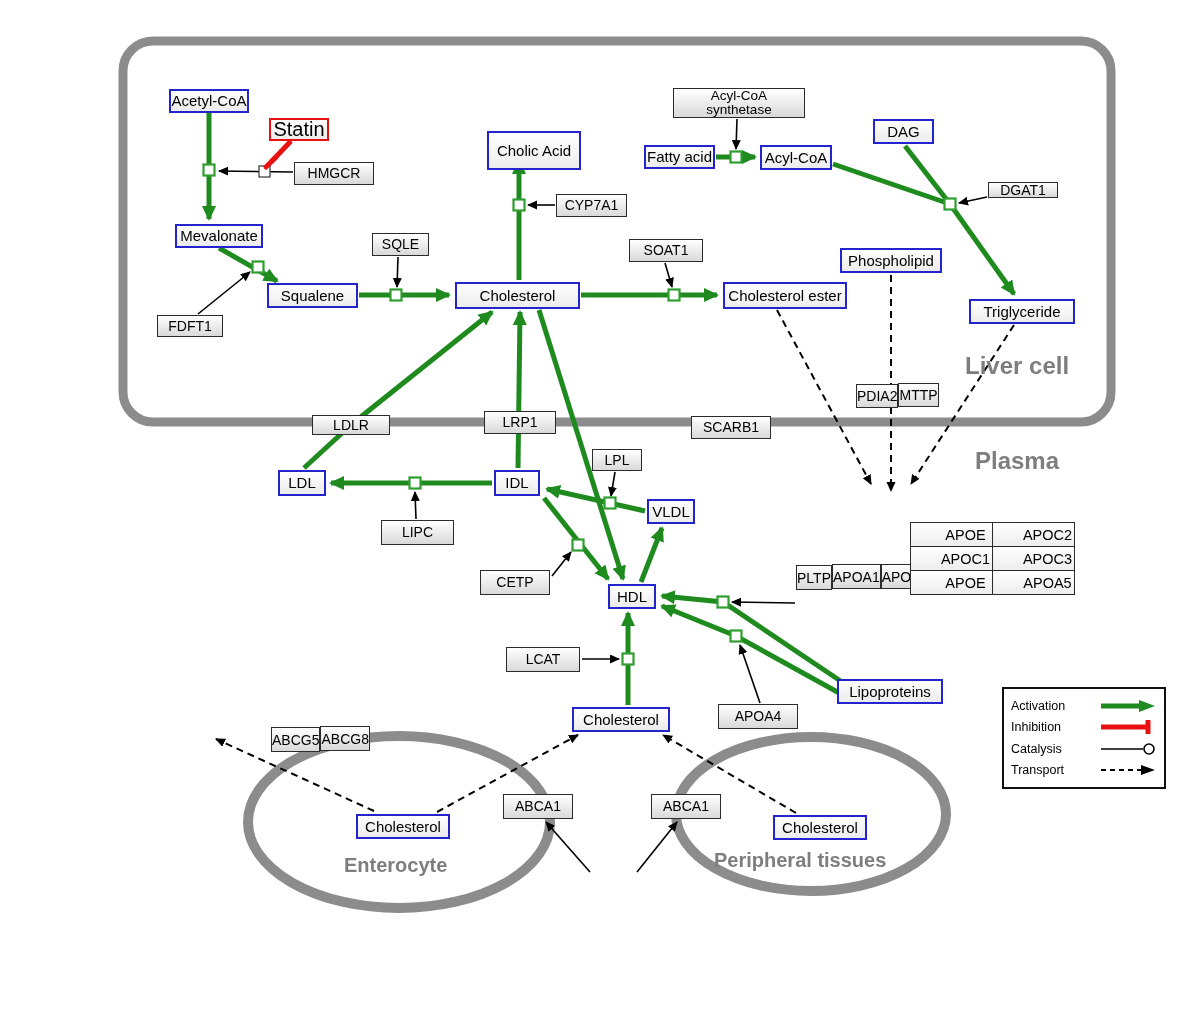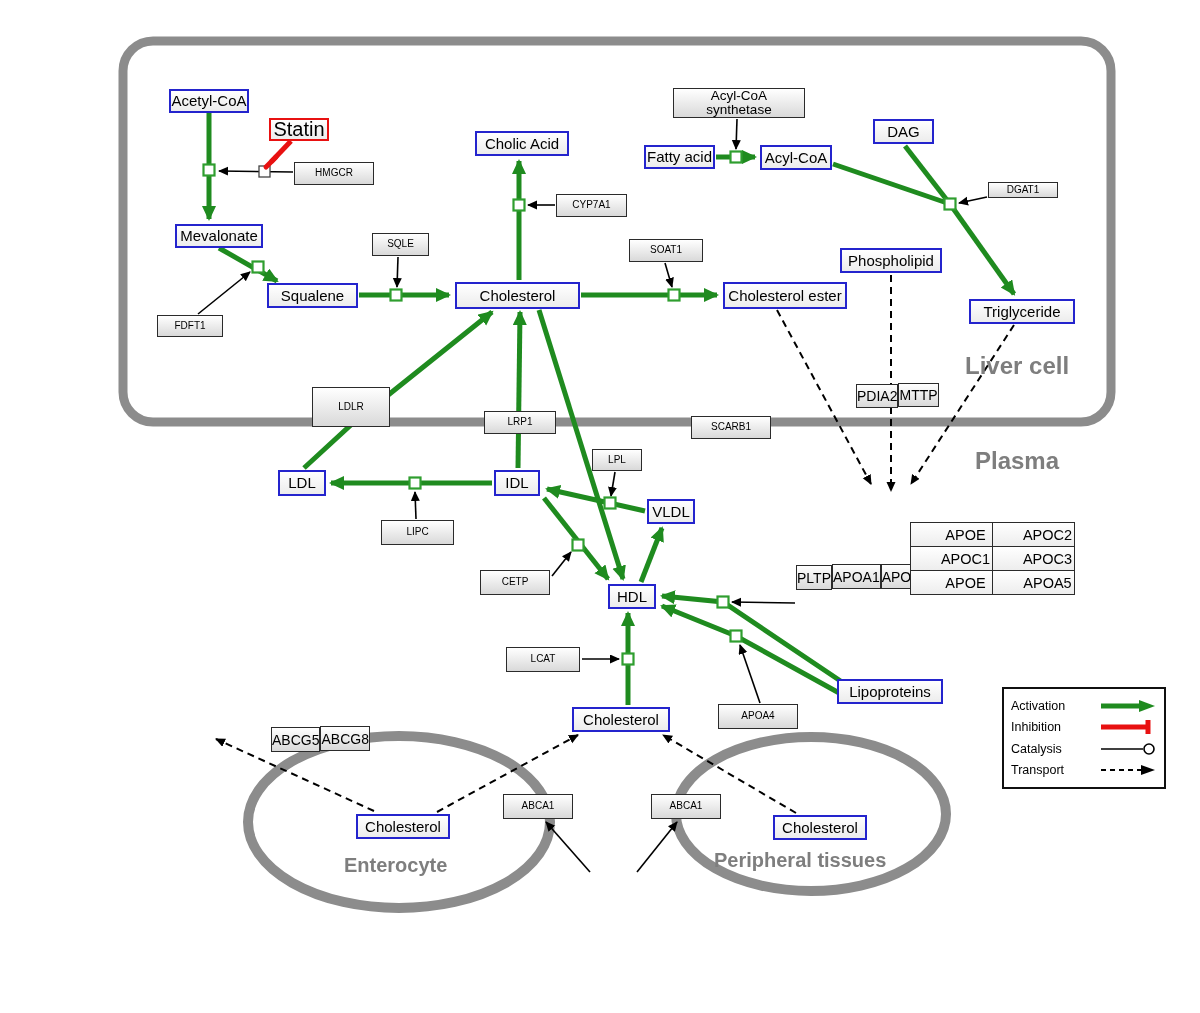--- a/index.html
+++ b/index.html
@@ -4,21 +4,21 @@
 <style>
   html,body{margin:0;padding:0;background:#ffffff;}
   .canvas{position:relative;width:1200px;height:1013px;background:#ffffff;
           font-family:"Liberation Sans",sans-serif;overflow:hidden;margin-left:7px;}
   svg.layer{position:absolute;left:0;top:0;z-index:1;}
   .node{position:absolute;box-sizing:border-box;display:flex;align-items:center;
         justify-content:center;text-align:center;color:#000;z-index:2;line-height:1.05;}
   .ent{border:2px solid #2424cd;background:linear-gradient(180deg,#ffffff 0%,#ececec 100%);
        font-size:15px;}
   .prot{border:1px solid #2b2b2b;background:linear-gradient(180deg,#ffffff 0%,#d9d9d9 100%);
-        font-size:10px;}
+        font-size:14px;}
   .redbox{border:2px solid #e81111;background:linear-gradient(180deg,#ffffff 0%,#ececec 100%);
         font-size:20px;}
   .stack{position:absolute;display:flex;z-index:2;}
   .stack .cell{border:1px solid #2b2b2b;background:linear-gradient(180deg,#ffffff,#d9d9d9);
         display:flex;align-items:center;justify-content:center;font-size:14px;
         box-sizing:border-box;margin-top:-1px;}
   .stack .cell:first-child{margin-top:0;}
   .apo-grid{position:absolute;display:grid;grid-template-columns:82px 82px;z-index:2;}
   .apo-grid .cell{border:1px solid #2b2b2b;background:linear-gradient(180deg,#ffffff,#ededed);
         display:flex;align-items:center;justify-content:center;font-size:14.5px;height:25px;
@@ -117,21 +117,21 @@
       <rect x="565.5" y="539.5" width="11" height="11"></rect>
       <rect x="615.5" y="653.5" width="11" height="11"></rect>
       <rect x="710.5" y="596.5" width="11" height="11"></rect>
       <rect x="723.5" y="630.5" width="11" height="11"></rect>
     </g>
   </svg>
 
   <div class="node ent" style="left:162px;top:89px;width:80px;height:24px">Acetyl-CoA</div>
   <div class="node ent" style="left:168px;top:224px;width:88px;height:24px">Mevalonate</div>
   <div class="node ent" style="left:260px;top:283px;width:91px;height:25px">Squalene</div>
-  <div class="node ent" style="left:468px;top:131px;width:94px;height:25px">Cholic Acid</div>
+  <div class="node ent" style="left:480px;top:131px;width:94px;height:39px">Cholic Acid</div>
   <div class="node ent" style="left:448px;top:282px;width:125px;height:27px">Cholesterol</div>
   <div class="node ent" style="left:716px;top:282px;width:124px;height:27px">Cholesterol ester</div>
   <div class="node ent" style="left:637px;top:145px;width:71px;height:24px">Fatty acid</div>
   <div class="node ent" style="left:753px;top:145px;width:72px;height:25px">Acyl-CoA</div>
   <div class="node ent" style="left:866px;top:119px;width:61px;height:25px">DAG</div>
   <div class="node ent" style="left:833px;top:248px;width:102px;height:25px">Phospholipid</div>
   <div class="node ent" style="left:962px;top:299px;width:106px;height:25px">Triglyceride</div>
   <div class="node ent" style="left:271px;top:470px;width:48px;height:26px">LDL</div>
   <div class="node ent" style="left:487px;top:470px;width:46px;height:26px">IDL</div>
   <div class="node ent" style="left:640px;top:499px;width:48px;height:25px">VLDL</div>
@@ -145,21 +145,21 @@
   <div class="node prot" style="left:287px;top:162px;width:80px;height:23px">HMGCR</div>
   <div class="node prot" style="left:150px;top:315px;width:66px;height:22px">FDFT1</div>
   <div class="node prot" style="left:365px;top:233px;width:57px;height:23px">SQLE</div>
   <div class="node prot" style="left:549px;top:194px;width:71px;height:23px">CYP7A1</div>
   <div class="node prot" style="left:622px;top:239px;width:74px;height:23px">SOAT1</div>
   <div class="node prot" style="left:666px;top:88px;width:132px;height:30px;font-size:13.5px;flex-direction:column">
     <span>Acyl-CoA</span>
     <span>synthetase</span>
   </div>
   <div class="node prot" style="left:981px;top:182px;width:70px;height:16px">DGAT1</div>
-  <div class="node prot" style="left:305px;top:387px;width:78px;height:40px">LDLR</div>
+  <div class="node prot" style="left:305px;top:415px;width:78px;height:20px">LDLR</div>
   <div class="node prot" style="left:477px;top:411px;width:72px;height:23px">LRP1</div>
   <div class="node prot" style="left:684px;top:416px;width:80px;height:23px">SCARB1</div>
 
   <div class="stack" style="left:849px;top:384px;width:72px">
     <div class="cell" style="height:24px">PDIA2</div>
     <div class="cell" style="height:24px">MTTP</div>
   </div>
 
   <div class="node prot" style="left:585px;top:449px;width:50px;height:22px">LPL</div>
   <div class="node prot" style="left:374px;top:520px;width:73px;height:25px">LIPC</div>

